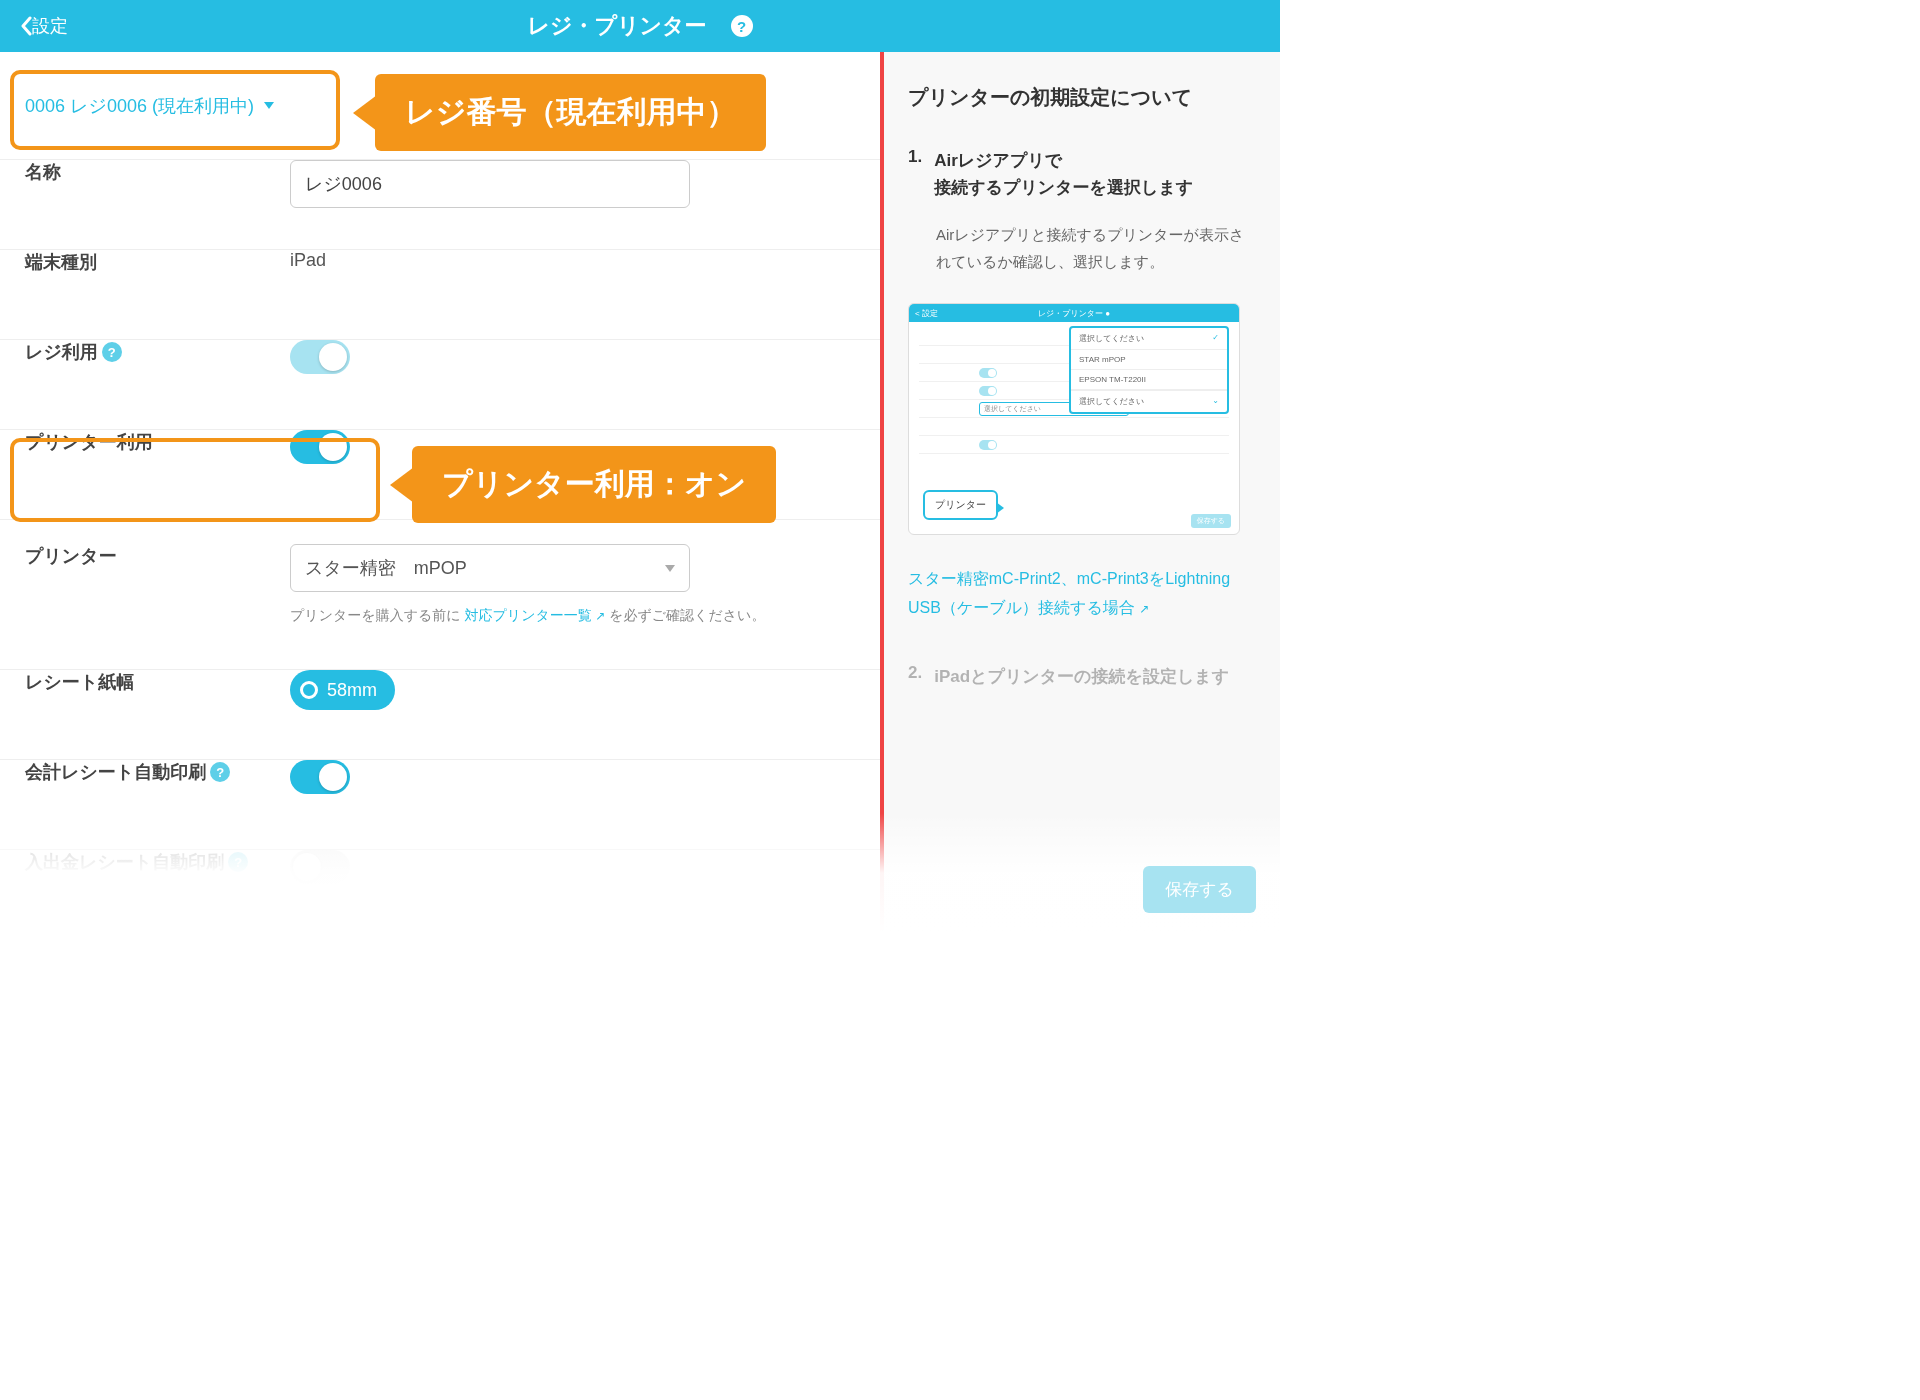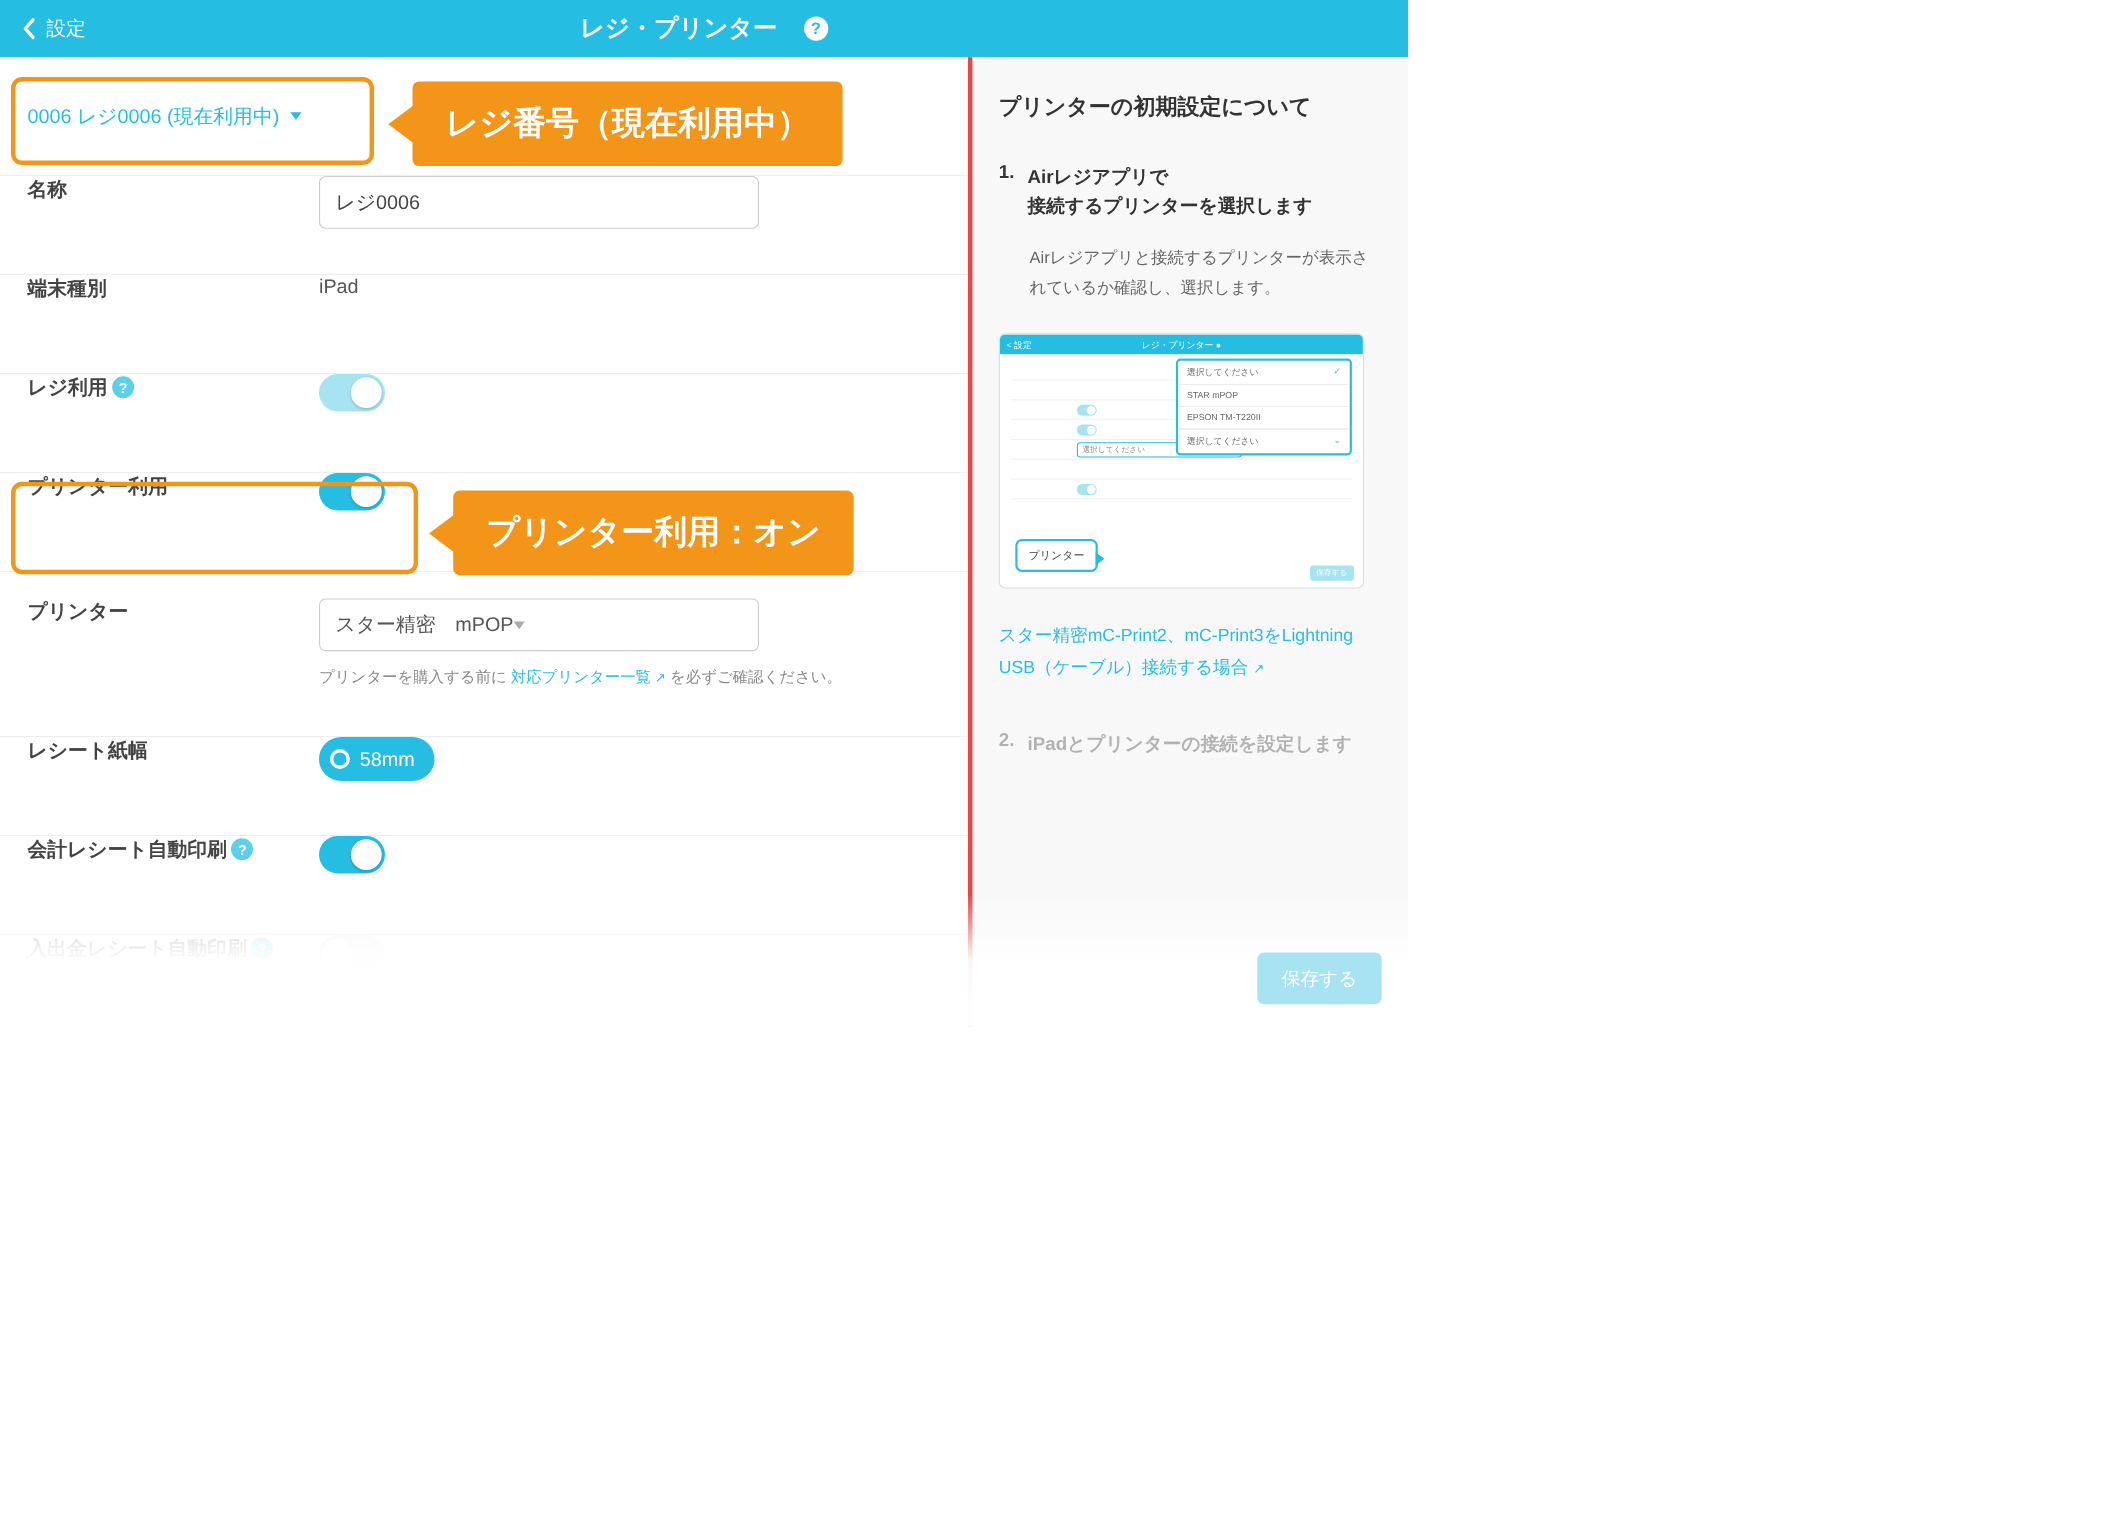--- a/index.html
+++ b/index.html
@@ -20,21 +20,21 @@
     display: flex;
     align-items: center;
     justify-content: center;
     position: relative;
   }
   .header-back {
     position: absolute;
     left: 20px;
     display: flex;
     align-items: center;
-    gap: 10px;
+    gap: 0;
     font-size: 18px;
     cursor: pointer;
   }
   .header-title {
     font-size: 22px;
     font-weight: 600;
     display: flex;
     align-items: center;
     gap: 24px;
   }
@@ -125,21 +125,21 @@
     background: #fff;
     box-shadow: 0 1px 3px rgba(0,0,0,0.2);
   }
   .toggle.on .knob, .toggle.on-light .knob { right: 3px; }
   .toggle.off .knob { left: 3px; }
   
   .select {
     width: 400px; height: 48px;
     border: 1px solid #ccc; border-radius: 6px;
     padding: 0 14px;
-    display: flex; align-items: center; justify-content: flex-start;
+    display: flex; align-items: center; justify-content: space-between;
     font-size: 18px; color: #555;
     cursor: pointer;
   }
   .select .chev-down { border-top-color: #aaa; }
   .hint {
     font-size: 14px; color: #888; margin-top: 12px; line-height: 1.6;
     max-width: 520px;
   }
   .hint a { color: #26bde2; text-decoration: none; }
   .ext-icon::after { content: " ↗"; font-size: 12px; }

